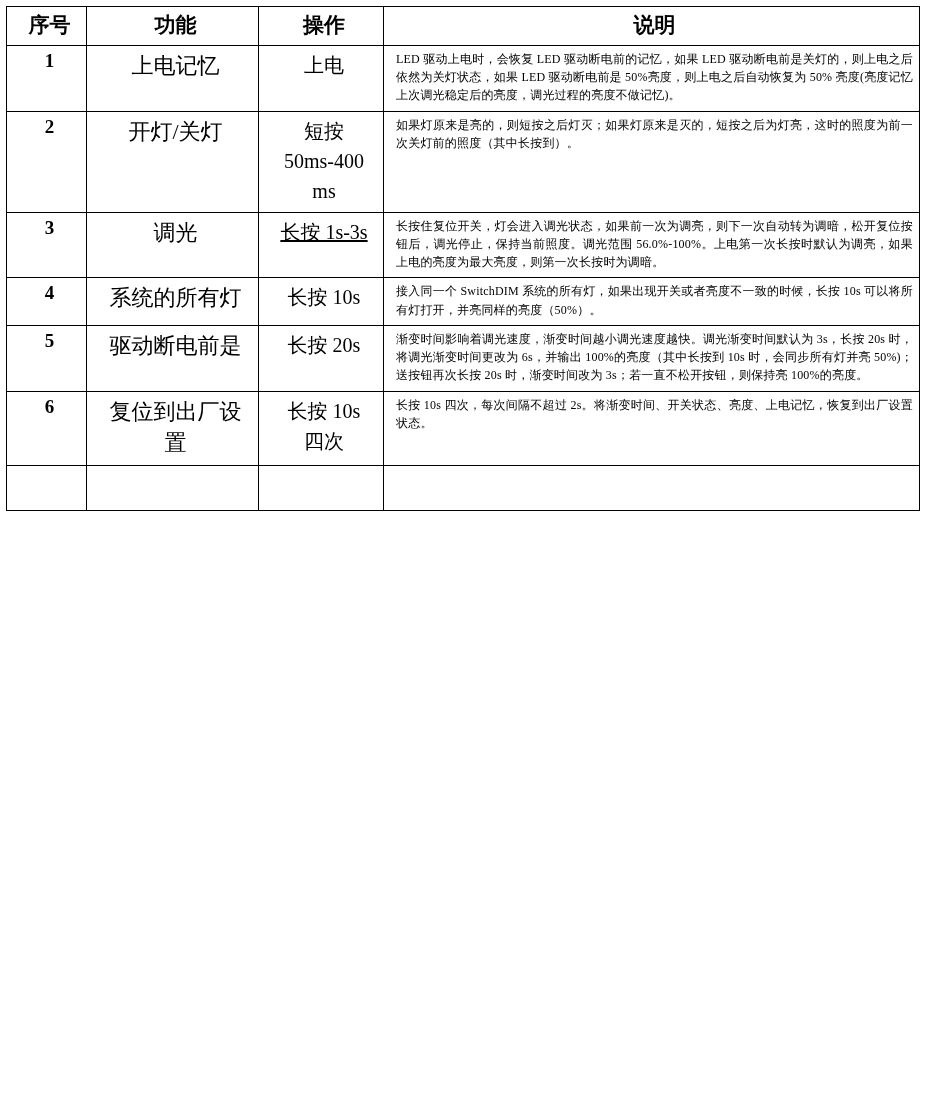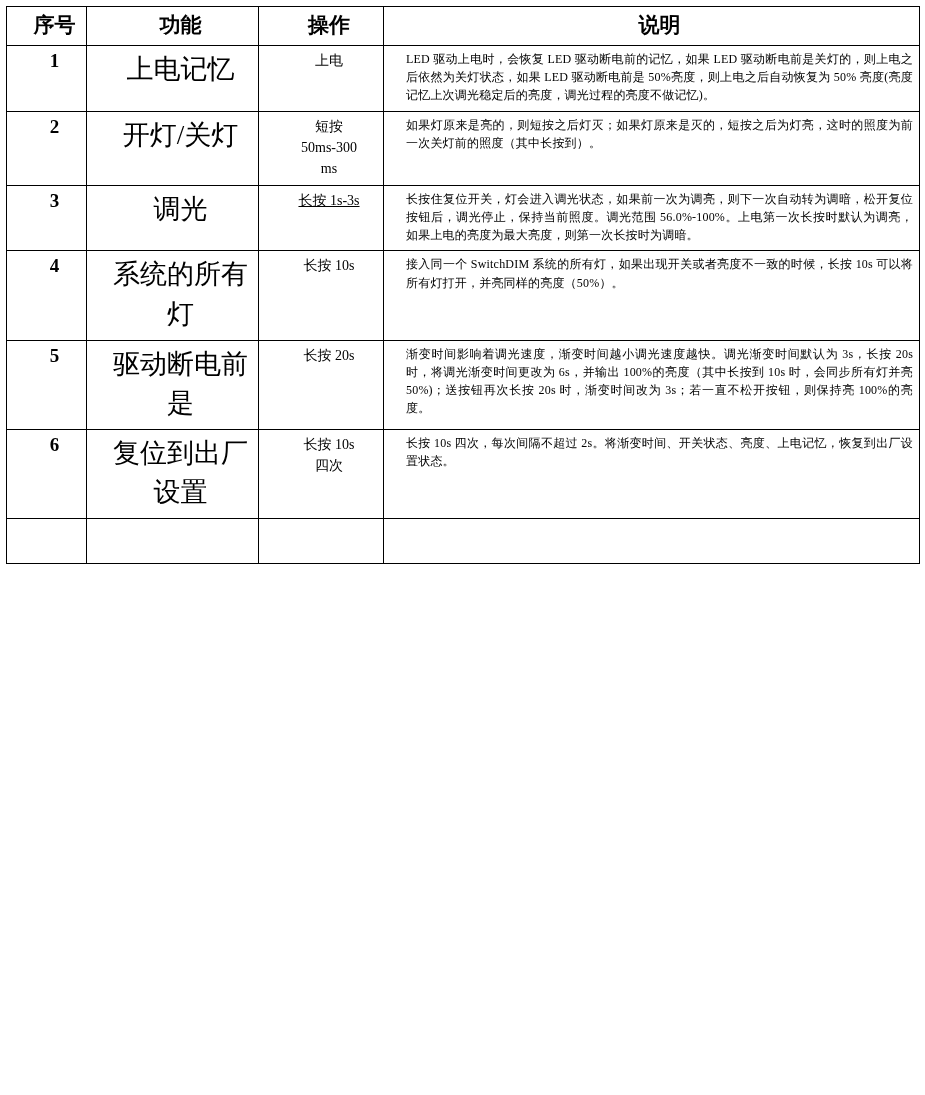--- a/index.html
+++ b/index.html
@@ -21,21 +21,21 @@
   }
   table.spec {
     border-collapse: collapse;
     width: 913px;
     margin: 6px 0 0 6px;
     table-layout: fixed;
   }
   table.spec td, table.spec th {
     border: 1.5px solid #000000;
     vertical-align: top;
-    padding: 4px 6px 6px 22px;
+    padding: 4px 6px 6px 12px;
   }
   col.c-no    { width: 80px; }
   col.c-func  { width: 172px; }
   col.c-oper  { width: 125px; }
   col.c-desc  { width: 536px; }
 
   thead th {
     text-align: center;
     font-weight: bold;
     font-size: 21px;
@@ -43,26 +43,26 @@
     vertical-align: middle;
   }
   td.no {
     text-align: center;
     font-size: 19px;
     font-weight: bold;
     padding-top: 6px;
   }
   td.func {
     text-align: center;
-    font-size: 27px;
+    font-size: 22px;
     line-height: 1.45;
   }
   td.oper {
     text-align: center;
-    font-size: 14px;
+    font-size: 20px;
     line-height: 1.5;
   }
   td.desc {
     text-align: justify;
     text-justify: inter-ideograph;
     font-size: 12px;
     line-height: 1.52;
     letter-spacing: 0.2px;
   }
   .pad-top-lg { padding-top: 46px; margin-left: 24px; }
@@ -92,21 +92,21 @@
       <tr>
         <td class="no">1</td>
         <td class="func">上电记忆</td>
         <td class="oper">上电</td>
         <td class="desc">LED 驱动上电时，会恢复 LED 驱动断电前的记忆，如果 LED 驱动断电前是关灯的，则上电之后依然为关灯状态，如果 LED 驱动断电前是 50%亮度，则上电之后自动恢复为 50% 亮度(亮度记忆上次调光稳定后的亮度，调光过程的亮度不做记忆)。</td>
       </tr>
       <tr>
         <td class="no">2</td>
         <td class="func pad-top-lg">开灯/关灯</td>
         <td class="oper pad-top-lg" style="white-space: pre-line;">短按
-50ms-300
+50ms-400
 ms</td>
         <td class="desc">如果灯原来是亮的，则短按之后灯灭；如果灯原来是灭的，短按之后为灯亮，这时的照度为前一次关灯前的照度（其中长按到）。</td>
       </tr>
       <tr>
         <td class="no">3</td>
         <td class="func">调光</td>
         <td class="oper pad-top-md">长按 1s-3s</td>
         <td class="desc">长按住复位开关，灯会进入调光状态，如果前一次为调亮，则下一次自动转为调暗，松开复位按钮后，调光停止，保持当前照度。调光范围 56.0%-100%。上电第一次长按时默认为调亮，如果上电的亮度为最大亮度，则第一次长按时为调暗。</td>
       </tr>
       <tr>

